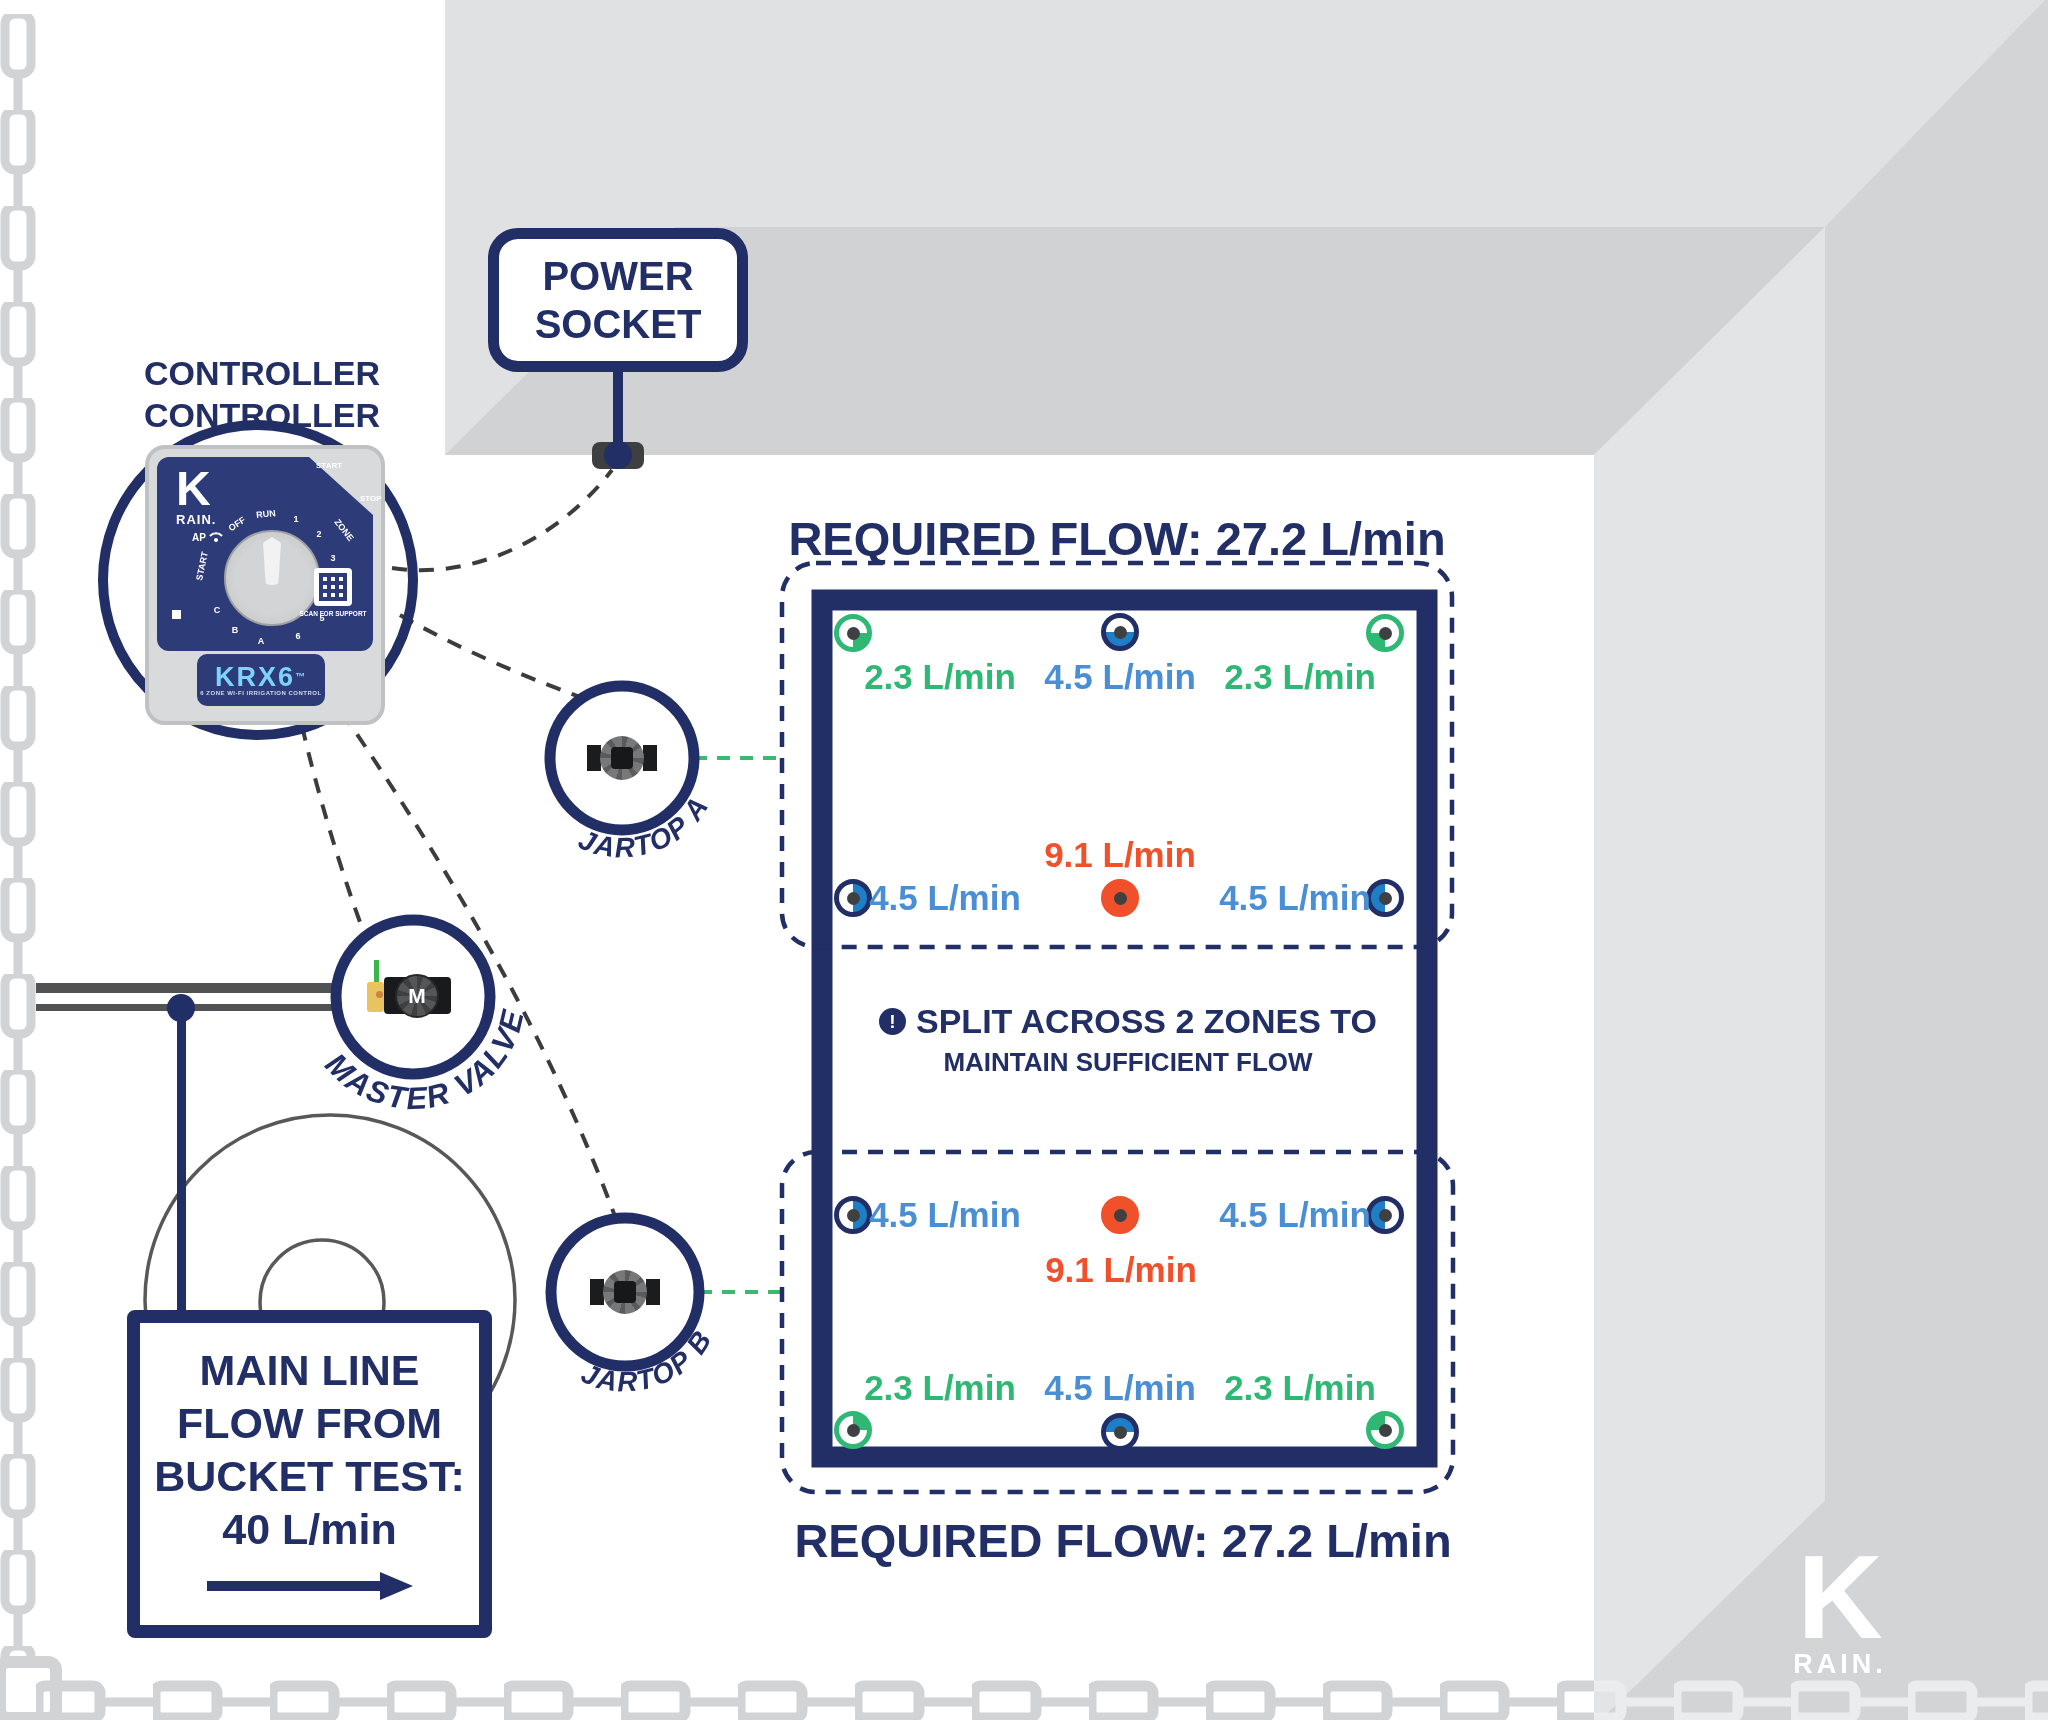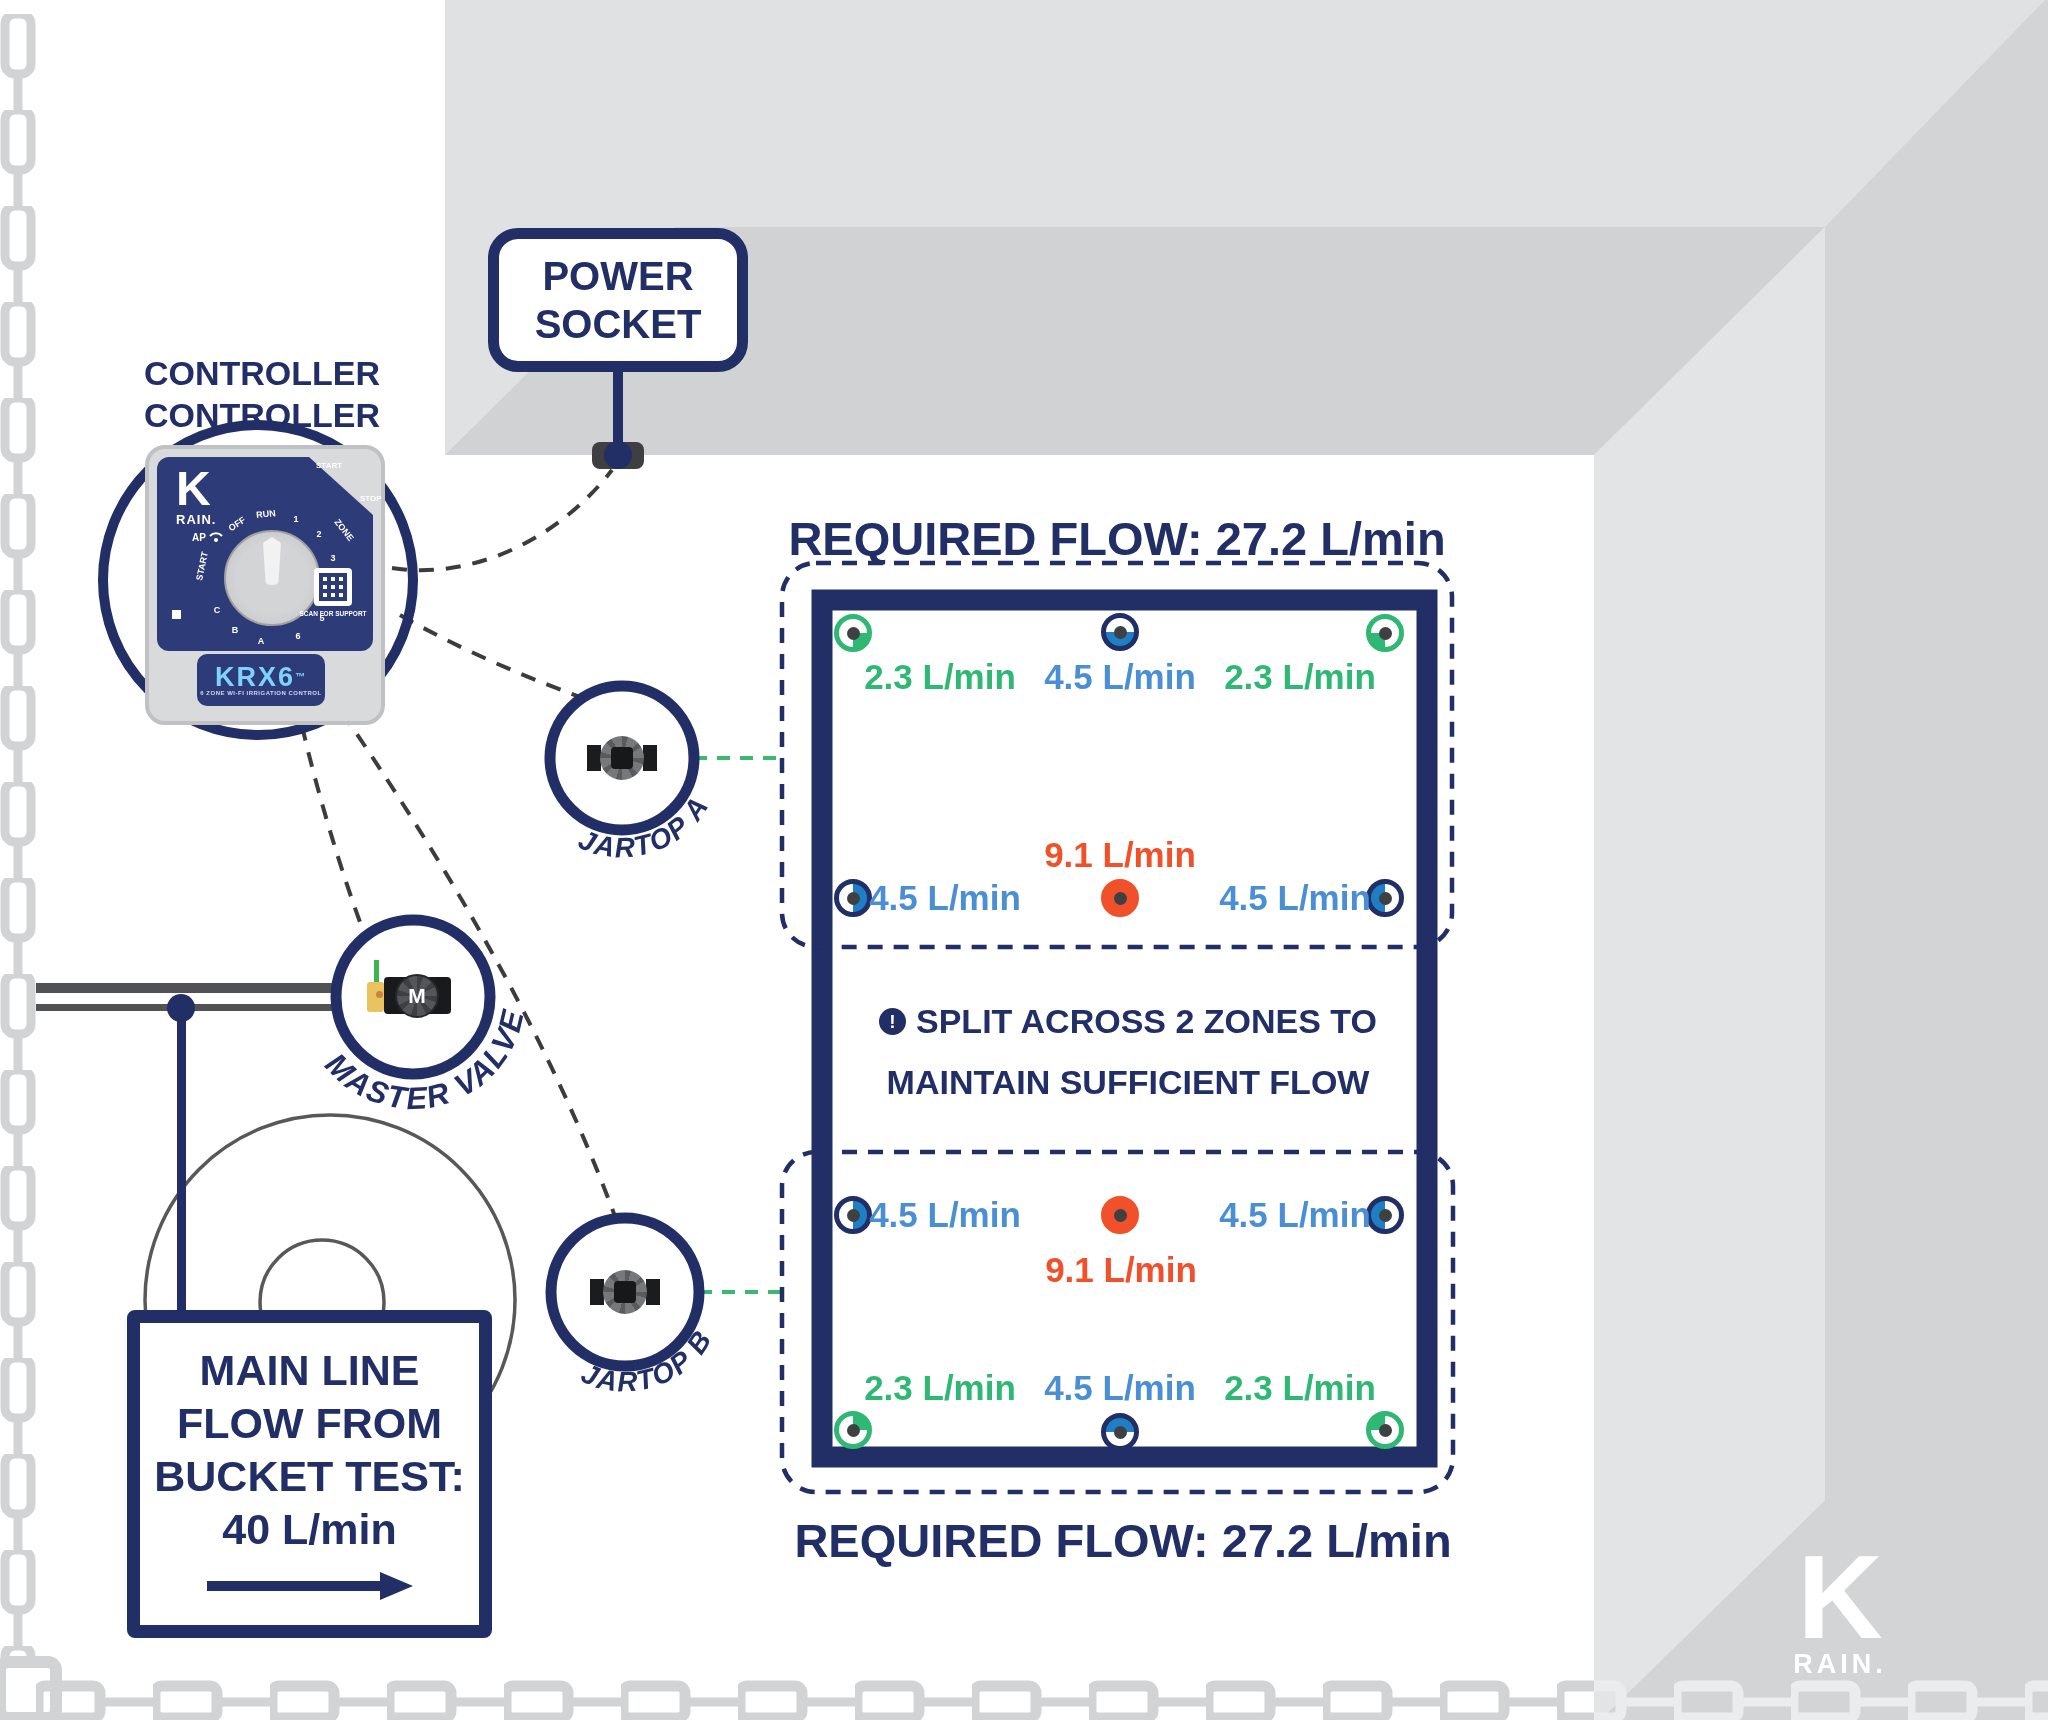--- a/index.html
+++ b/index.html
@@ -180,21 +180,21 @@
   </div>
 
   <div class="abs navy" style="left:777px;top:511px;width:680px;text-align:center;font-weight:bold;font-size:47px">REQUIRED FLOW: 27.2 L/min</div>
   <div class="abs navy" style="left:783px;top:1513px;width:680px;text-align:center;font-weight:bold;font-size:47px">REQUIRED FLOW: 27.2 L/min</div>
 
   <div class="abs" style="left:798px;top:1002px;width:660px;text-align:center">
     <div style="display:flex;align-items:center;justify-content:center;gap:10px">
       <span style="display:inline-flex;align-items:center;justify-content:center;width:27px;height:27px;border-radius:50%;background:#222e66;color:#fff;font-weight:bold;font-size:19px">!</span>
       <span class="navy" style="font-weight:bold;font-size:34px">SPLIT ACROSS 2 ZONES TO</span>
     </div>
-    <div class="navy" style="font-weight:bold;font-size:34px;margin-top:22px">MAINTAIN SUFFICIENT FLOW</div>
+    <div class="navy" style="font-weight:bold;font-size:26px;margin-top:6px">MAINTAIN SUFFICIENT FLOW</div>
   </div>
 
   <div class="abs spr spr-green" style="left:853px;top:633px;--a:90deg;--s:90deg">
       <i></i>
     </div>
   <div class="abs spr spr-blue" style="left:1120px;top:632px;--a:90deg;--s:180deg">
       <i></i>
     </div>
   <div class="abs spr spr-green" style="left:1385px;top:633px;--a:180deg;--s:90deg">
       <i></i>

